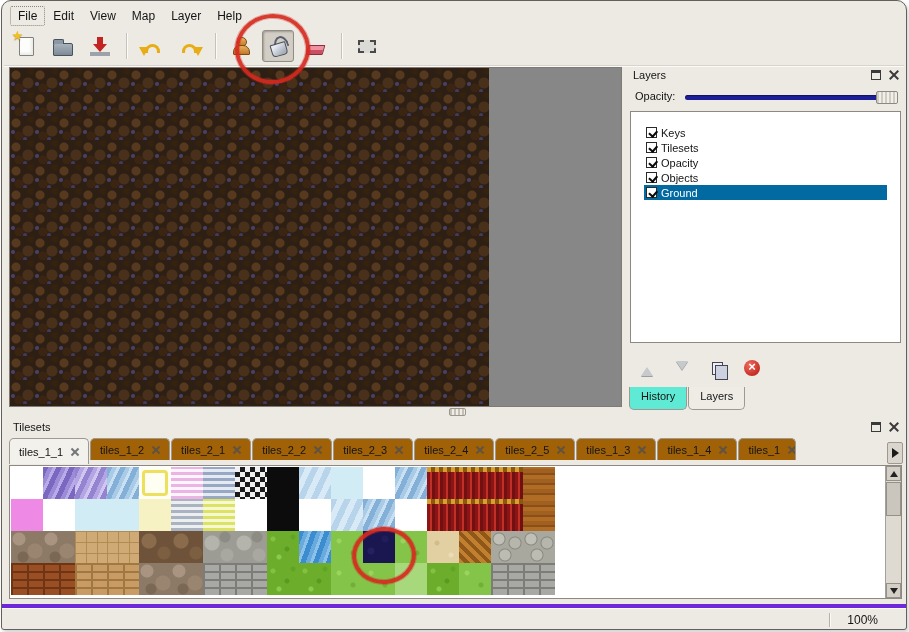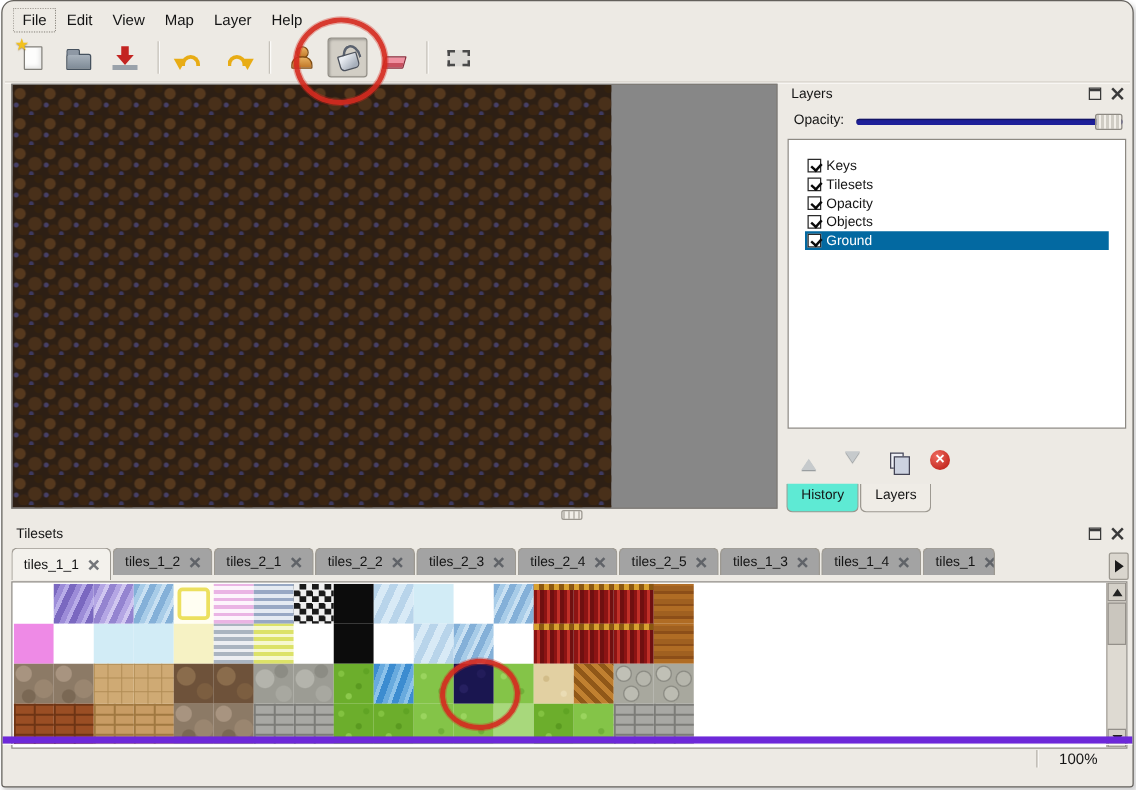--- a/index.html
+++ b/index.html
@@ -79,21 +79,21 @@
 .li-copy::before{content:'';position:absolute;left:2px;top:2px;width:11px;height:13px;border:1px solid #445;background:#ccd2e0}
 .li-delete{position:relative;width:16px;height:16px;border-radius:50%;background:radial-gradient(circle at 35% 30%,#ef6a5e,#b5150d);color:#fff;font-size:13px;font-weight:bold;text-align:center;line-height:14px}
 .li-delete::after{content:'×'}
 .panel-tabs{position:absolute;left:2px;top:320px;height:23px;display:flex}
 .ptab{padding:3px 11px;font-size:11px;background:#5eead4;border:1px solid #9d9991;border-top:none;border-radius:0 0 5px 5px;margin-right:1px}
 .ptab.active{background:#efece6;position:relative;z-index:1}
 
 
 .tilesets-panel{position:absolute;left:5px;top:418px;width:897px;height:184px}
 .tileset-tabs{position:absolute;left:2px;top:19px;right:20px;height:27px;display:flex;overflow:hidden}
-.ttab{flex:none;display:flex;align-items:center;gap:7px;height:22px;padding:0 9px;font-size:11px;background:#a3a3a3;border:1px solid #9d9991;border-bottom:none;border-radius:5px 5px 0 0;margin-right:1px;white-space:nowrap}
+.ttab{flex:none;display:flex;align-items:center;gap:7px;height:22px;padding:0 9px;font-size:11px;background:#a16207;border:1px solid #9d9991;border-bottom:none;border-radius:5px 5px 0 0;margin-right:1px;white-space:nowrap}
 .ttab.active{height:26px;background:#f3f1ec;z-index:1}
 .ttab.truncated{width:58px;overflow:hidden;padding-right:0}
 .x-icon{position:relative;flex:none;width:9px;height:9px;opacity:.75}
 .x-icon::before,.x-icon::after{content:'';position:absolute;left:3.5px;top:-0.5px;width:2px;height:10px;background:#4a4e55}
 .x-icon::before{transform:rotate(45deg)}
 .x-icon::after{transform:rotate(-45deg)}
 .tab-scroll{position:absolute;right:1px;top:23px;width:16px;height:22px;background:#dad6ce;border:1px solid #9d9991;border-radius:2px;display:flex;align-items:center;justify-content:center}
 .tri-right{width:0;height:0;border:5px solid transparent;border-left:7px solid #1a1a1a;margin-left:5px}
 .palette{position:absolute;left:2px;right:2px;top:46px;bottom:4px;background:#fff;border:1px solid #8d8982;overflow:hidden}
 .tile-grid{position:absolute;left:1px;top:1px;width:546px;height:100%;overflow:hidden}
@@ -137,21 +137,21 @@
 .t-water{background:repeating-linear-gradient(110deg,#3c8cd0 0 5px,#68aade 5px 9px,#8cc2ea 9px 12px)}
 .t-sand{background-color:#e2d0a2;background-image:radial-gradient(circle at 10px 12px,#d2bc88 2px,transparent 3px),radial-gradient(circle at 24px 24px,#eadcb4 2px,transparent 3px)}
 .t-navy{background-color:#1a1650;background-image:radial-gradient(circle at 8px 20px,#262060 3px,transparent 4px),radial-gradient(circle at 22px 8px,#221c5a 3px,transparent 4px)}
 .t-orange{background:repeating-linear-gradient(45deg,#c08030 0 4px,#905818 4px 8px)}
 .t-cobble{background-color:#a8a89e;background-image:radial-gradient(circle at 8px 8px,#c0c0b6 5px,#888880 6px,transparent 7px),radial-gradient(circle at 24px 12px,#b6b6ac 5px,#888880 6px,transparent 7px),radial-gradient(circle at 14px 24px,#bcbcb2 5px,#888880 6px,transparent 7px)}
 .t-brick{background-color:#9a4e24;background-image:linear-gradient(#6e3414 2px,transparent 2px),linear-gradient(90deg,#6e3414 2px,transparent 2px);background-size:16px 8px}
 .t-tanbrick{background-color:#c89c64;background-image:linear-gradient(#a07840 2px,transparent 2px),linear-gradient(90deg,#a07840 2px,transparent 2px);background-size:16px 8px}
 .t-graybrick{background-color:#a8a8a4;background-image:linear-gradient(#7c7c78 2px,transparent 2px),linear-gradient(90deg,#7c7c78 2px,transparent 2px);background-size:16px 8px}
 
 
-.statusbar{position:absolute;left:0;right:0;bottom:0;height:40px;border-top:6px solid #6d28d9;box-shadow:inset 0 1px 0 #fbfaf8;border-radius:0 0 3px 3px}
+.statusbar{position:absolute;left:0;right:0;bottom:0;height:25px;border-top:4px solid #6d28d9;box-shadow:inset 0 1px 0 #fbfaf8;border-radius:0 0 3px 3px}
 .status-zoom{position:absolute;right:28px;top:5px}
 .status-sep{position:absolute;right:76px;top:5px;width:1px;height:14px;background:#b5b1a9;box-shadow:1px 0 0 #fbfaf8}
 
 
 .anno{position:absolute;border-radius:50%;pointer-events:none;border:4px solid rgba(213,42,32,.92);box-shadow:0 0 0 1px rgba(213,42,32,.35),inset 0 0 0 1px rgba(213,42,32,.35)}
 .anno-toolbar{left:233px;top:13px;width:75px;height:70px;transform:rotate(-5deg)}
 .anno-tile{left:350px;top:526px;width:64px;height:57px;transform:rotate(-4deg)}
 </style>
 </head>
 <body>

